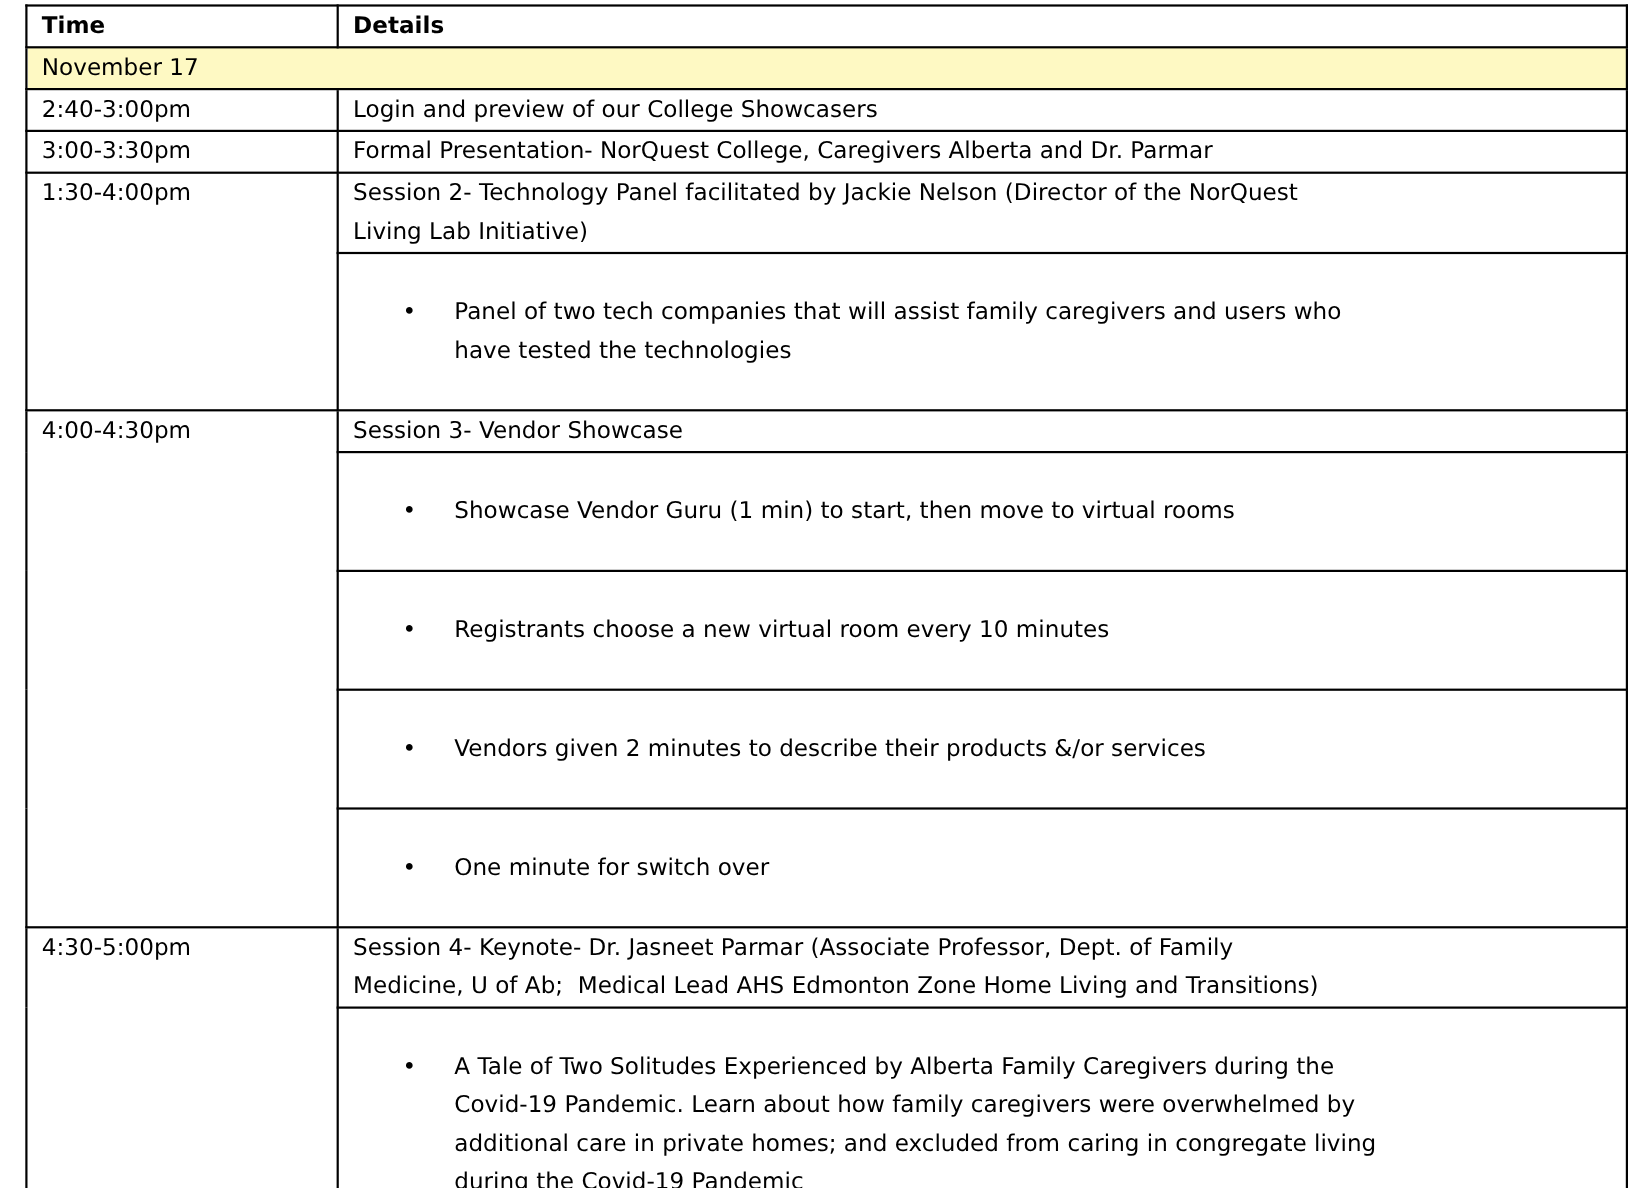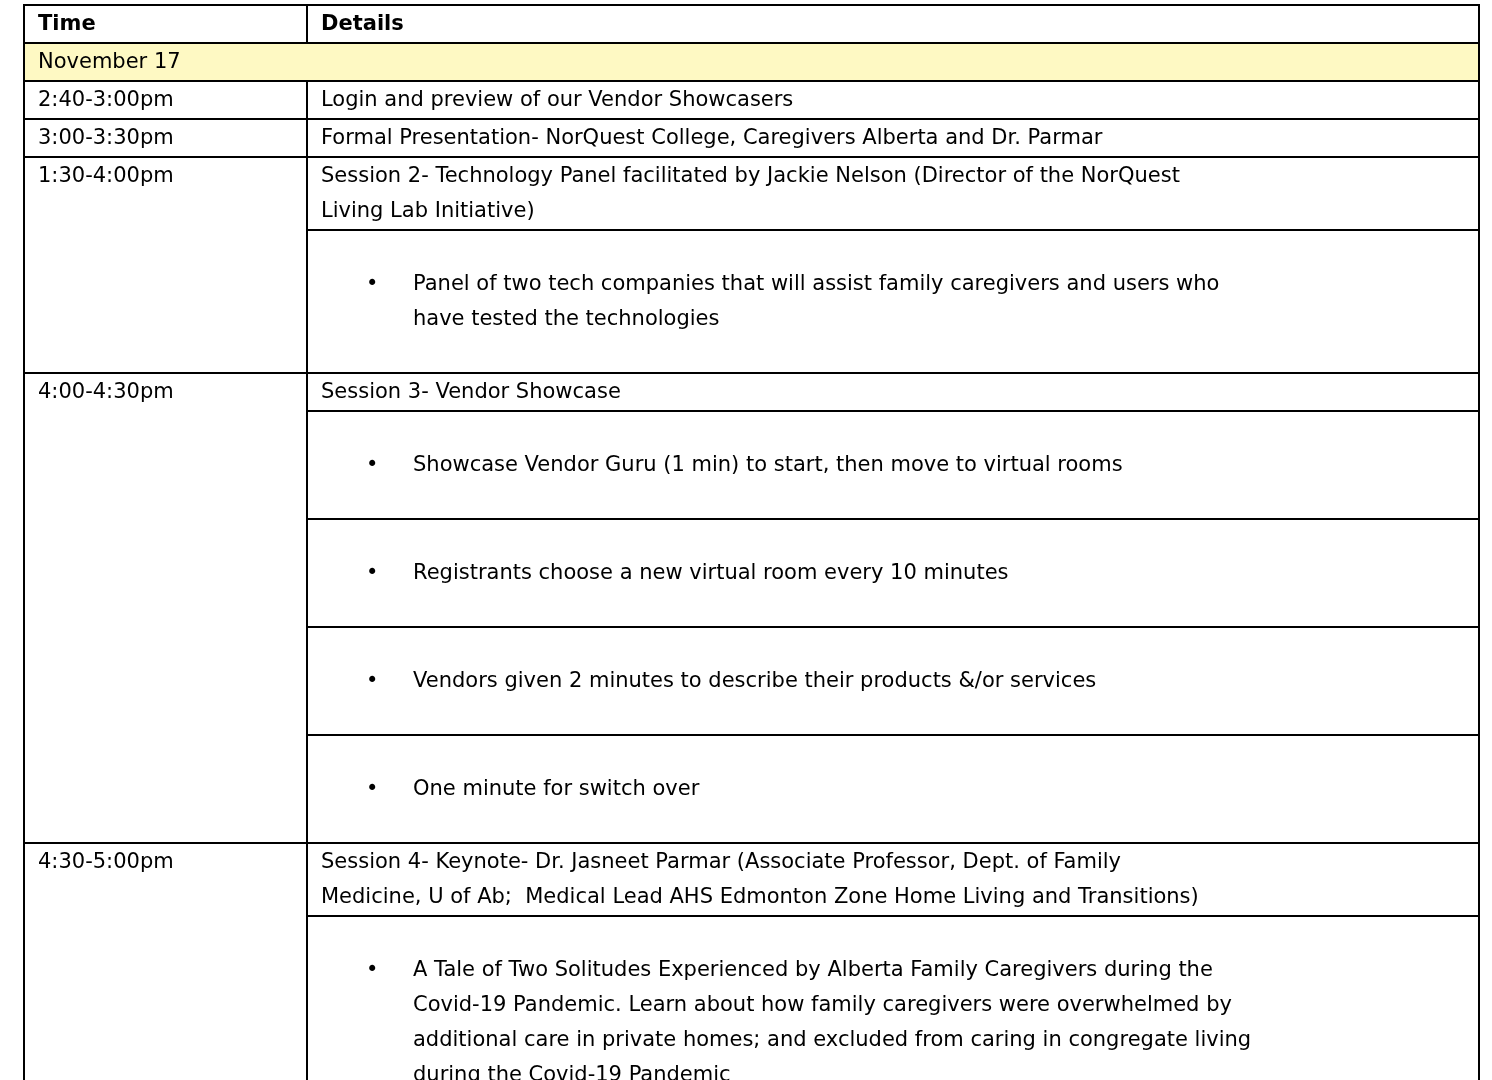--- a/index.html
+++ b/index.html
@@ -59,21 +59,21 @@
       <th>Time</th>
       <th>Details</th>
     </tr>
 
     <tr class="date-row">
       <td colspan="2">November 17</td>
     </tr>
 
     <tr>
       <td>2:40-3:00pm</td>
-      <td>Login and preview of our Vendor Showcasers</td>
+      <td>Login and preview of our College Showcasers</td>
     </tr>
 
     <tr>
       <td>3:00-3:30pm</td>
       <td>Formal Presentation- NorQuest College, Caregivers Alberta and Dr. Parmar</td>
     </tr>
 
     <tr>
       <td rowspan="2">1:30-4:00pm</td>
       <td>Session 2- Technology Panel facilitated by Jackie Nelson (Director of the NorQuest

